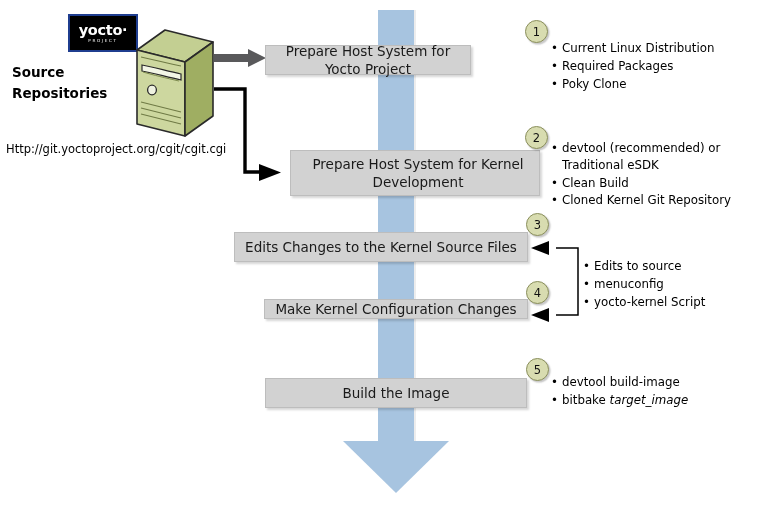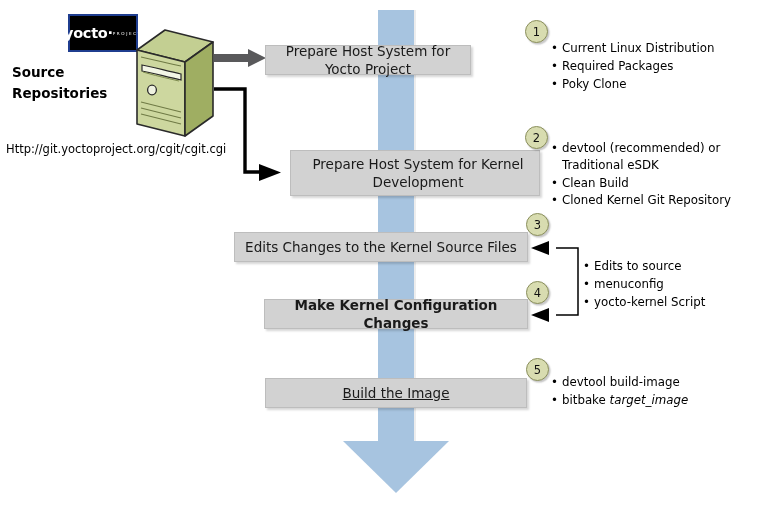--- a/index.html
+++ b/index.html
@@ -45,21 +45,21 @@
   .yocto-logo {
     position: absolute;
     left: 68px;
     top: 14px;
     width: 70px;
     height: 38px;
     background: #000000;
     border: 2px solid #1f3d8f;
     box-sizing: border-box;
     display: flex;
-    flex-direction: row;
+    flex-direction: column;
     align-items: center;
     justify-content: center;
     line-height: 1;
   }
   .yocto-logo .y-main {
     color: #ffffff;
     font-size: 14.5px;
     font-weight: bold;
     letter-spacing: -0.3px;
     font-family: "DejaVu Sans", "Liberation Sans", sans-serif;
@@ -260,34 +260,34 @@
     <div class="bitem">Cloned Kernel Git Repository</div>
   </div>
 
   <div class="pbox" style="left:234px; top:232px; width:294px; height:30px;">
     <span>Edits Changes to the Kernel Source Files</span>
   </div>
   <div class="numcircle" style="left:526px; top:213px;">
     <span>3</span>
   </div>
 
-  <div class="pbox" style="left:264px; top:299px; width:264px; height:30px;font-weight:bold;">
+  <div class="pbox" style="left:264px; top:299px; width:264px; height:20px;">
     <span>Make Kernel Configuration Changes</span>
   </div>
   <div class="numcircle" style="left:526px; top:281px;">
     <span>4</span>
   </div>
 
   <div class="blist" style="left:582px; top:258px; width:180px;">
     <div class="bitem">Edits to source</div>
     <div class="bitem">menuconfig</div>
     <div class="bitem">yocto-kernel Script</div>
   </div>
 
-  <div class="pbox" style="left:265px; top:378px; width:262px; height:30px;text-decoration:underline;">
+  <div class="pbox" style="left:265px; top:378px; width:262px; height:30px;">
     <span>Build the Image</span>
   </div>
   <div class="numcircle" style="left:526px; top:358px;">
     <span>5</span>
   </div>
   <div class="blist" style="left:550px; top:374px; width:212px;">
     <div class="bitem">devtool build-image</div>
     <div class="bitem"><span>bitbake </span><span class="ital">target_image</span></div>
   </div>
 

